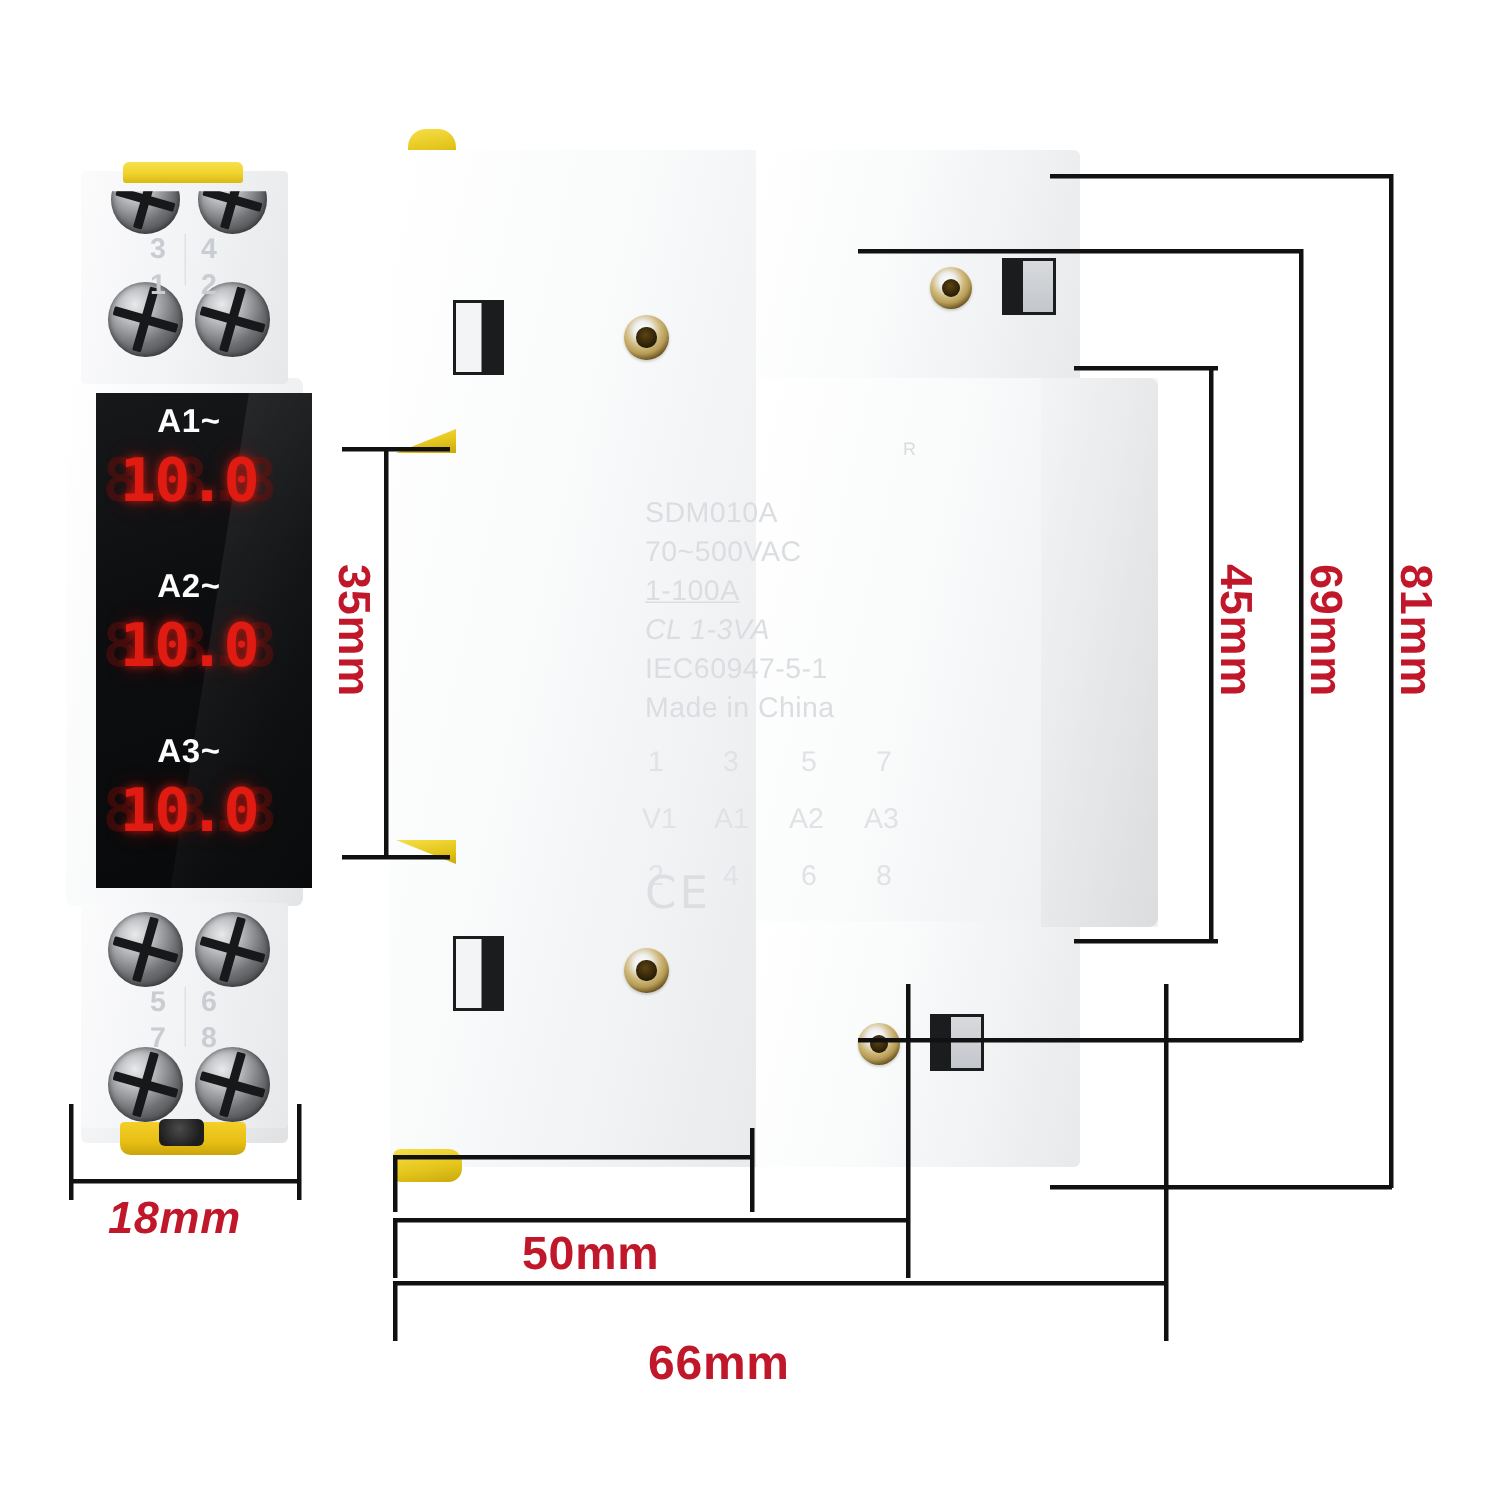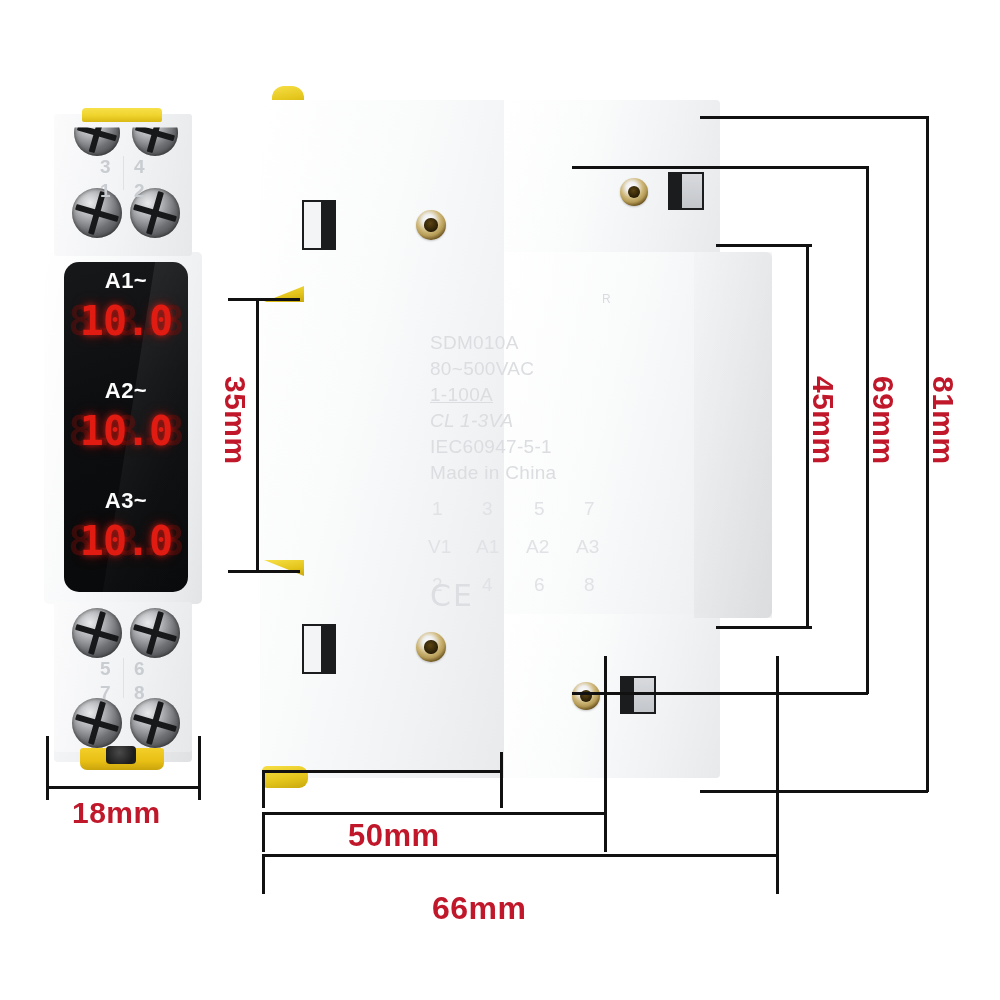--- a/index.html
+++ b/index.html
@@ -70,23 +70,23 @@
   .screw.halfclip{clip-path:inset(38% 0 0 0);}
 
   .term-num{
     position:absolute;color:#c9ccd0;font-weight:bold;font-size:19px;
     font-family:"Liberation Sans",sans-serif;
   }
   .term-divider{position:absolute;width:1px;background:#dfe1e4;}
 
   
   #display-bezel{
-    position:absolute;left:20px;top:166px;width:124px;height:330px;
+    position:absolute;left:20px;top:166px;width:144px;height:330px;
     background:linear-gradient(160deg,#17181a 0%,#0d0e10 40%,#08090a 100%);
-    border-radius:15px;overflow:hidden;text-decoration:underline;
+    border-radius:0;overflow:hidden;text-decoration:underline;
   }
   #display-bezel .sheen{
     position:absolute;left:52%;top:-12%;width:70%;height:130%;
     background:linear-gradient(105deg,rgba(255,255,255,.085) 0%,rgba(255,255,255,.02) 55%,rgba(255,255,255,0) 100%);
     transform:rotate(9deg);pointer-events:none;
   }
   .disp-row{position:absolute;left:0;width:124px;}
   .disp-label{
     position:absolute;width:124px;text-align:center;color:#fdfdfd;
     font-size:22px;font-weight:bold;font-family:"Liberation Sans",sans-serif;
@@ -252,21 +252,21 @@
       <div class="pit"></div>
     </div>
     <div class="slot" style="left:366px;top:590px;width:32px;height:34px;">
       <div class="slot-dark" style="right:auto;left:0;width:36%;"></div>
       <div class="slot-grey" style="right:0;top:0;width:62%;height:100%;"></div>
     </div>
 
     <span class="emboss" id="brand-r">R</span>
 
     <span class="emboss spec" style="top:246px;">SDM010A</span>
-    <span class="emboss spec" style="top:272px;">80~500VAC</span>
+    <span class="emboss spec" style="top:272px;">70~500VAC</span>
     <span class="emboss spec" style="top:298px;text-decoration:underline;">1-100A</span>
     <span class="emboss spec" style="top:324px;font-style:italic;">CL 1-3VA</span>
     <span class="emboss spec" style="top:350px;">IEC60947-5-1</span>
     <span class="emboss spec" style="top:376px;">Made in China</span>
 
     <span class="tnum" style="left:178px;top:412px;">1</span>
     <span class="tnum" style="left:228px;top:412px;">3</span>
     <span class="tnum" style="left:280px;top:412px;">5</span>
     <span class="tnum" style="left:330px;top:412px;">7</span>
 
@@ -279,21 +279,21 @@
     <span class="tnum" style="left:228px;top:488px;">4</span>
     <span class="tnum" style="left:280px;top:488px;">6</span>
     <span class="tnum" style="left:330px;top:488px;">8</span>
 
     <span class="emboss" id="ce-mark">CE</span>
   </div>
 
   <div class="dim-line-v" style="left:46px;top:736px;height:64px;"></div>
   <div class="dim-line-v" style="left:198px;top:736px;height:64px;"></div>
   <div class="dim-line-h" style="left:46px;top:786px;width:154px;"></div>
-  <span class="dim-text" style="left:72px;top:796px;font-size:30px;">18mm</span>
+  <span class="dim-text" style="left:72px;top:796px;font-size:30px;font-style:italic;">18mm</span>
 
   <div class="dim-line-h" style="left:228px;top:298px;width:72px;"></div>
   <div class="dim-line-h" style="left:228px;top:570px;width:72px;"></div>
   <div class="dim-line-v" style="left:256px;top:298px;height:274px;"></div>
   <span class="dim-text vert" style="left:252px;top:376px;font-size:30px;">35mm</span>
 
   <div class="dim-line-h" style="left:716px;top:244px;width:96px;"></div>
   <div class="dim-line-h" style="left:716px;top:626px;width:96px;"></div>
   <div class="dim-line-v" style="left:806px;top:244px;height:384px;"></div>
   <span class="dim-text vert" style="left:840px;top:376px;font-size:30px;">45mm</span>

